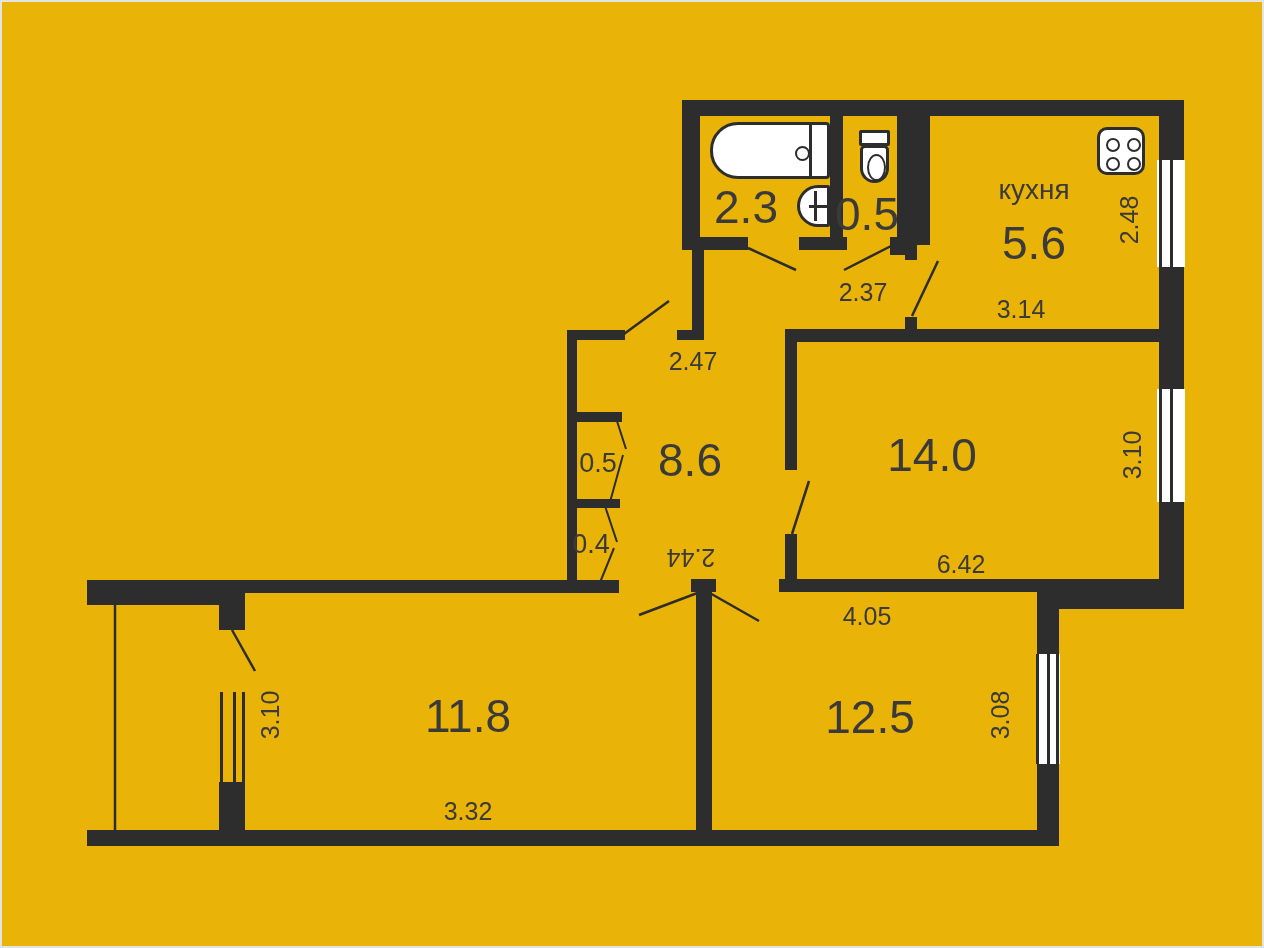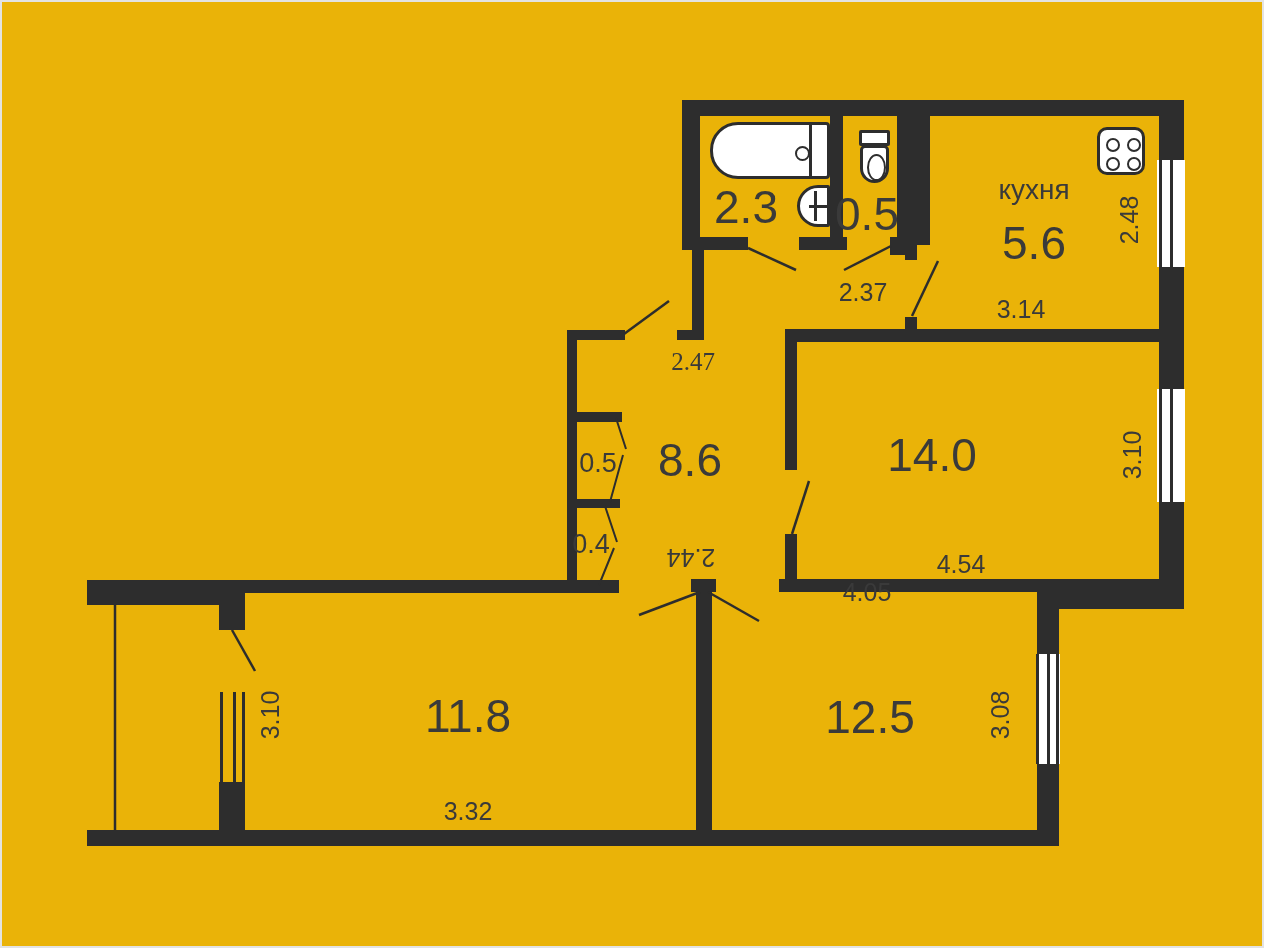--- a/index.html
+++ b/index.html
@@ -115,30 +115,30 @@
 
   <div class="lbl area" style="left:744px;top:205px;">2.3</div>
   <div class="lbl area" style="left:865px;top:212px;">0.5</div>
   <div class="lbl dim" style="left:861px;top:262px;margin-top:28px;">2.37</div>
 
   <div class="lbl room-name" style="left:1032px;top:188px;">кухня</div>
   <div class="lbl area" style="left:1032px;top:241px;">5.6</div>
   <div class="lbl dim vert" style="left:1127px;top:218px;">2.48</div>
   <div class="lbl dim" style="left:1019px;top:307px;">3.14</div>
 
-  <div class="lbl dim" style="left:691px;top:359px;font-family:Liberation Serif, serif;">2.47</div>
+  <div class="lbl dim" style="left:691px;top:359px;">2.47</div>
   <div class="lbl area" style="left:688px;top:458px;">8.6</div>
   <div class="lbl small" style="left:596px;top:461px;text-align:center;">0.5</div>
   <div class="lbl small" style="left:589px;top:542px;">0.4</div>
   <div class="lbl dim flip" style="left:689px;top:555px;">2.44</div>
 
   <div class="lbl area" style="left:930px;top:453px;">14.0</div>
   <div class="lbl dim vert" style="left:1130px;top:453px;">3.10</div>
-  <div class="lbl dim" style="left:959px;top:562px;">4.54</div>
-  <div class="lbl dim" style="left:865px;top:590px;text-align:right;">4.05</div>
+  <div class="lbl dim" style="left:959px;top:562px;">6.42</div>
+  <div class="lbl dim" style="left:865px;top:614px;text-align:right;">4.05</div>
 
   <div class="lbl area" style="left:466px;top:714px;">11.8</div>
   <div class="lbl dim vert" style="left:268px;top:713px;">3.10</div>
   <div class="lbl dim" style="left:466px;top:809px;">3.32</div>
 
   <div class="lbl area" style="left:868px;top:715px;">12.5</div>
   <div class="lbl dim vert" style="left:998px;top:713px;">3.08</div>
 
 </div>
 

